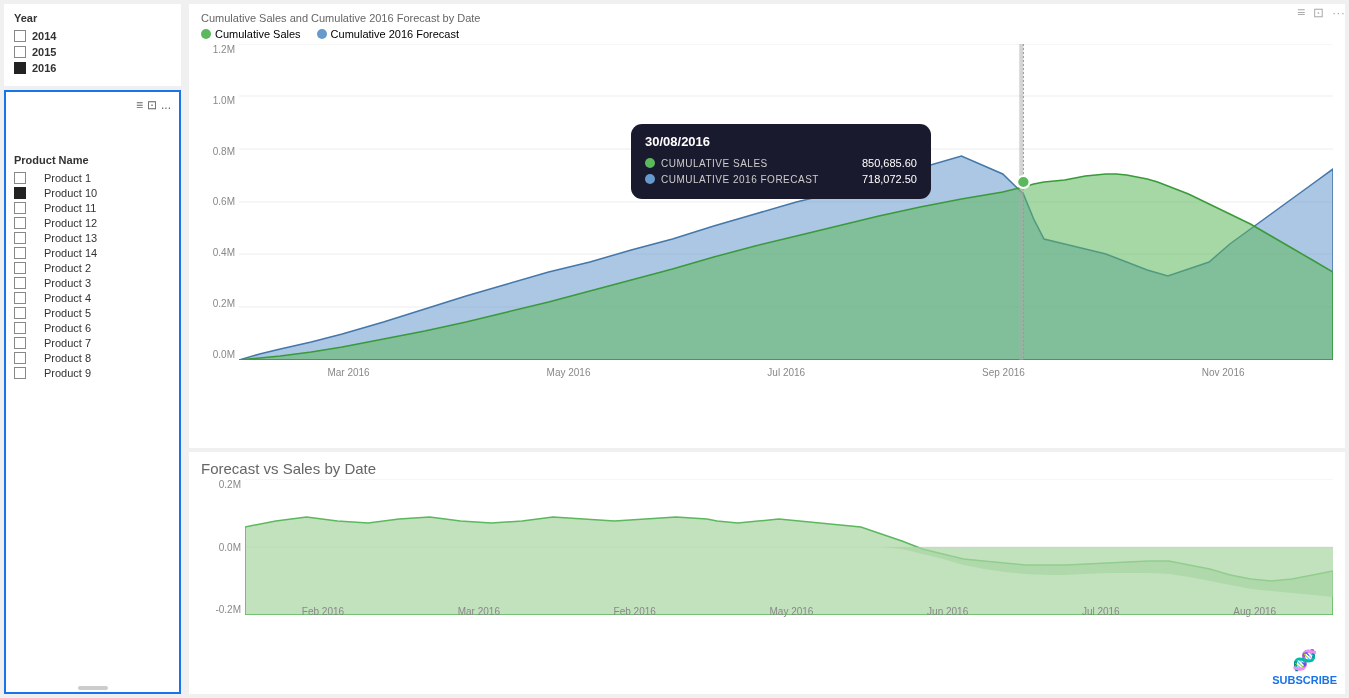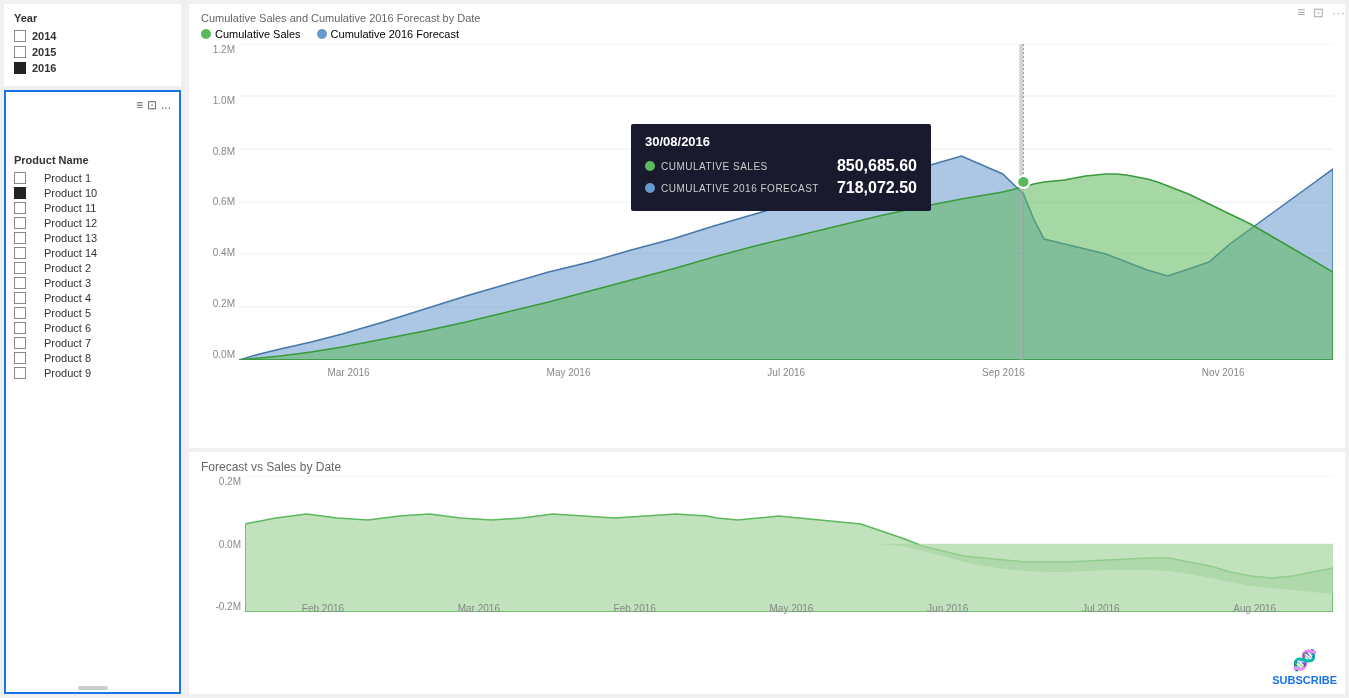--- a/index.html
+++ b/index.html
@@ -17,26 +17,26 @@
     .product-filter .section-title { font-size: 11px; font-weight: 600; margin-bottom: 6px; color: #333; margin-top: 42px; }
     .product-list { overflow-y: auto; max-height: 360px; }
     .product-item { display: flex; align-items: center; gap: 18px; margin-bottom: 3px; font-size: 11px; color: #333; }
     .right-panel { flex: 1; display: flex; flex-direction: column; padding: 4px; gap: 4px; }
     .chart-container { background: white; padding: 8px 12px; position: relative; }
     .chart-title { font-size: 11px; color: #666; margin-bottom: 4px; }
     .chart-legend { display: flex; gap: 16px; margin-bottom: 4px; font-size: 11px; align-items: center; }
     .legend-dot { width: 10px; height: 10px; border-radius: 50%; display: inline-block; margin-right: 4px; }
     .legend-item { display: flex; align-items: center; }
     .chart-top-toolbar { position: absolute; top: 0; right: 0; display: flex; gap: 8px; align-items: center; }
-    .tooltip-box { position: absolute; background: #1a1a2e; color: white; padding: 10px 14px; border-radius: 2px; font-size: 11px; z-index: 10; top: 80px; left: 430px; width: 300px; }
+    .tooltip-box { position: absolute; background: #1a1a2e; color: white; padding: 10px 14px; border-radius: 11px; font-size: 11px; z-index: 10; top: 80px; left: 430px; width: 300px; }
     .tooltip-date { font-size: 13px; font-weight: bold; margin-bottom: 8px; }
     .tooltip-row { display: flex; justify-content: space-between; align-items: center; margin-bottom: 4px; gap: 8px; }
     .tooltip-label { font-size: 10px; letter-spacing: 0.5px; color: #ccc; display: flex; align-items: center; gap: 6px; }
-    .tooltip-value { font-weight: bold; font-size: 16px; }
-    .bottom-chart-title { font-size: 12px; color: #666; margin-bottom: 2px; }
+    .tooltip-value { font-weight: normal; font-size: 11px; }
+    .bottom-chart-title { font-size: 15px; color: #666; margin-bottom: 2px; }
     .subscribe-btn { position: absolute; bottom: 8px; right: 8px; color: #1a73e8; font-size: 11px; font-weight: 600; cursor: pointer; display: flex; flex-direction: column; align-items: center; gap: 2px; }
     .dna-icon { font-size: 20px; }
     .scrollbar-thumb { position: absolute; bottom: 2px; left: 50%; transform: translateX(-50%); width: 30px; height: 4px; background: #ccc; border-radius: 2px; }
   </style>
 </head>
 <body>
 
 <div class="main-container">
 
   <div class="left-panel">

